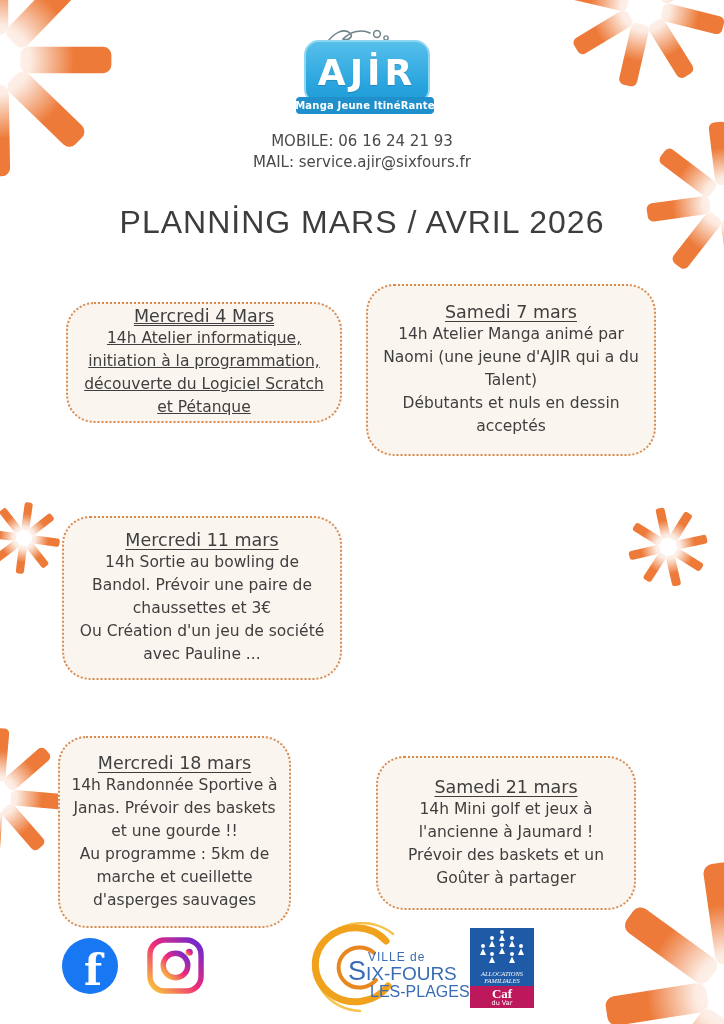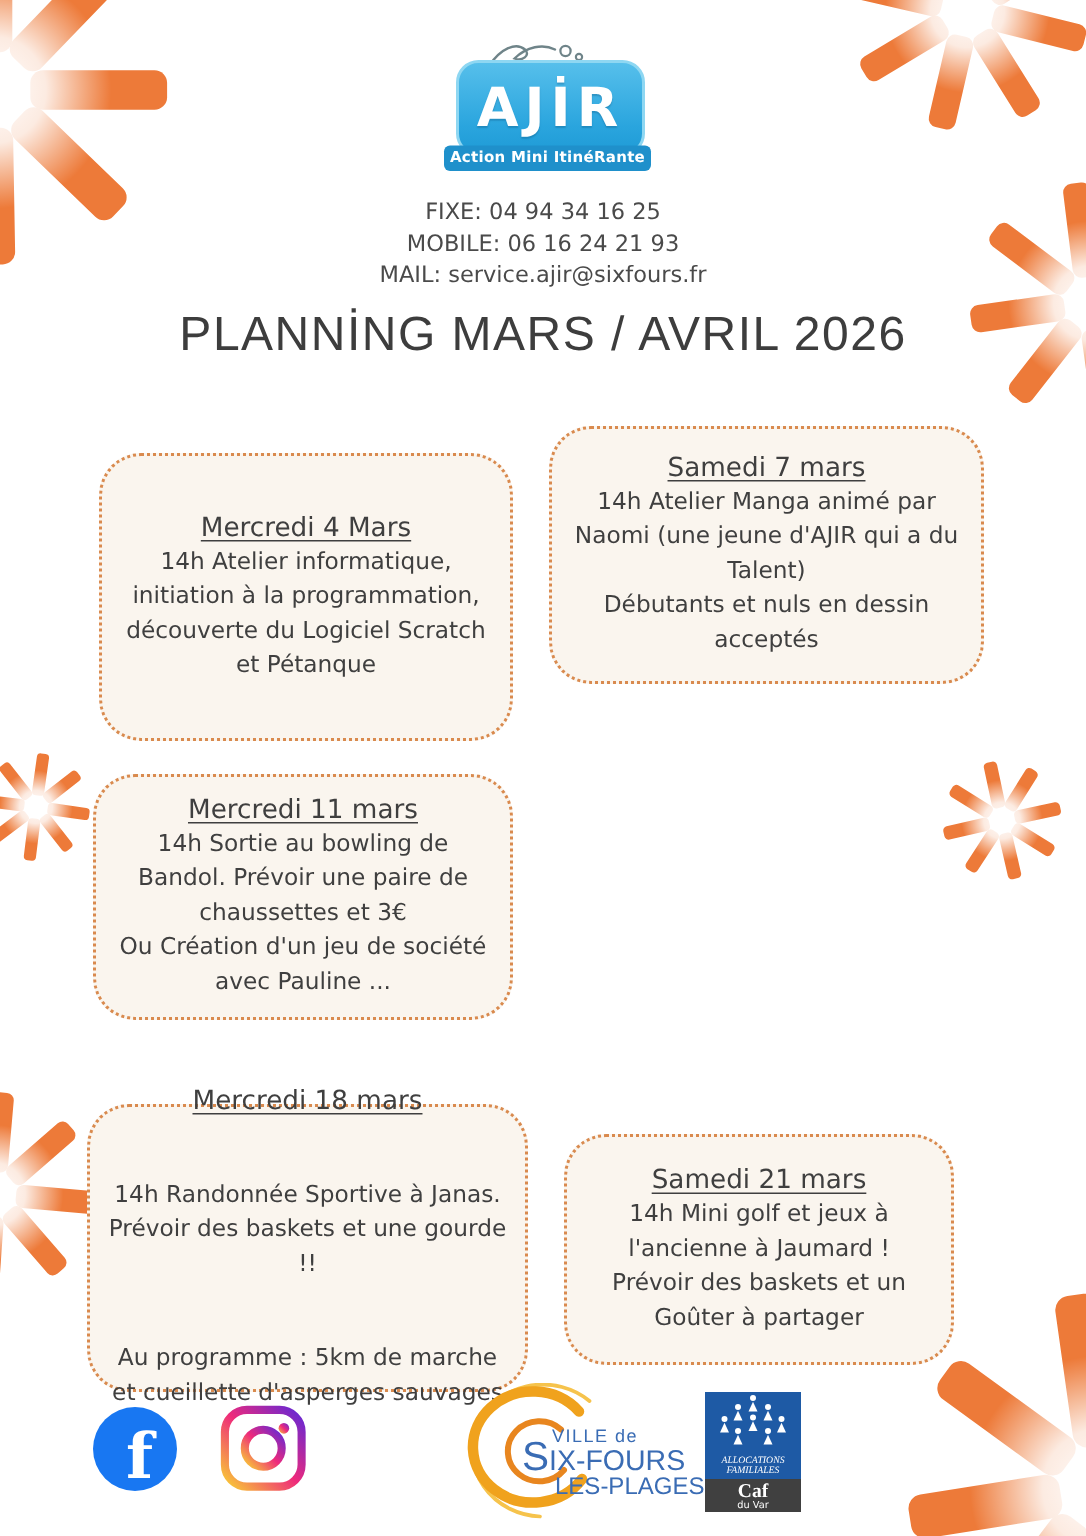--- a/index.html
+++ b/index.html
@@ -35,41 +35,41 @@
   
   #page-title{position:absolute;left:0;top:204px;width:724px;text-align:center;
               font-family:"Liberation Sans",sans-serif;font-size:32px;letter-spacing:1px;color:#3d3d3d;}
 
   
   .event-box{position:absolute;background:#faf5ee;border:2px dotted #d98a4e;border-radius:28px;
              display:flex;flex-direction:column;align-items:center;justify-content:center;
              text-align:center;padding:6px 10px;box-sizing:border-box;}
   .event-date{font-size:17.5px;text-decoration:underline;text-underline-offset:3px;margin-bottom:1px;}
   .event-line{font-size:15.5px;line-height:23px;}
-  #ev1{left:66px;top:302px;width:276px;height:192px;}
+  #ev1{left:66px;top:302px;width:276px;height:121px;text-decoration:underline;}
   #ev2{left:366px;top:284px;width:290px;height:172px;}
   #ev3{left:366px;top:462px;width:292px;height:242px;}
   #ev4{left:62px;top:516px;width:280px;height:164px;}
-  #ev5{left:58px;top:736px;width:294px;height:192px;gap:40px;}
+  #ev5{left:58px;top:736px;width:233px;height:192px;}
   #ev6{left:376px;top:756px;width:260px;height:154px;}
 
   
   #facebook-icon{position:absolute;left:62px;top:938px;width:56px;height:56px;cursor:pointer;}
   #instagram-icon{position:absolute;left:146px;top:936px;width:59px;height:59px;cursor:pointer;}
   #sixfours-logo{position:absolute;left:298px;top:922px;width:170px;height:95px;}
   #sixfours-logo .sf-text{position:absolute;color:#3a6cb4;font-family:"Liberation Sans",sans-serif;white-space:nowrap;}
   #sf-line1{left:70px;top:28px;font-size:12px;letter-spacing:1px;}
   #sf-line2{left:50px;top:38px;font-size:19px;line-height:22px;}
   #sf-line2::first-letter{font-size:27px;}
   #sf-line3{left:72px;top:60px;font-size:16px;line-height:20px;}
   #sf-line3::first-letter{font-size:16px;}
   #caf-logo{position:absolute;left:470px;top:928px;width:64px;height:80px;display:flex;flex-direction:column;}
   #caf-top{background:#1e5aa5;flex:1;display:flex;flex-direction:column;align-items:center;justify-content:flex-end;padding-bottom:2px;}
   #caf-org{color:#fff;font-family:"Liberation Serif",serif;font-style:italic;font-size:6.5px;line-height:7px;text-align:center;}
-  #caf-band{background:#404040;height:24px;display:flex;flex-direction:column;align-items:center;justify-content:center;}
+  #caf-band{background:#be185d;height:24px;display:flex;flex-direction:column;align-items:center;justify-content:center;}
   #caf-brand{color:#fff;font-family:"Liberation Serif",serif;font-weight:bold;font-size:13px;line-height:13px;}
   #caf-region{color:#ffffff;font-size:6.5px;line-height:7px;}
 </style>
 </head>
 <body>
 
 <div id="page">
 
   <svg width="0" height="0" style="position:absolute" aria-hidden="true">
     <defs>
@@ -128,25 +128,24 @@
   <svg id="squiggle" viewBox="0 0 78 28">
     <path d="M2,22 C10,10 20,6 26,11 C30,15 24,19 19,17 C27,9 38,7 46,11" stroke="#6f8489" stroke-width="1.6" fill="none" stroke-linecap="round"></path>
     <circle cx="53" cy="12" r="3.4" stroke="#6f8489" stroke-width="1.5" fill="none"></circle>
     <circle cx="62" cy="16" r="2.1" stroke="#6f8489" stroke-width="1.4" fill="none"></circle>
   </svg>
 
   <div id="logo-box">
     <span id="logo-text">AJİR</span>
   </div>
   <div id="logo-banner">
-    <span id="logo-tagline">Action Mini ItinéRante</span>
+    <span id="logo-tagline">Manga Jeune ItinéRante</span>
   </div>
 
   <div id="contact">
-    <div>FIXE: 04 94 34 16 25</div>
     <div>MOBILE: 06 16 24 21 93</div>
     <div>MAIL: service.ajir@sixfours.fr</div>
   </div>
 
   <div id="page-title">PLANNİNG MARS / AVRIL 2026</div>
 
   <div id="ev1" class="event-box">
     <div class="event-date">Mercredi 4 Mars</div>
     <div class="event-line">14h Atelier informatique, initiation à la programmation, découverte du Logiciel Scratch et Pétanque</div>
   </div>

